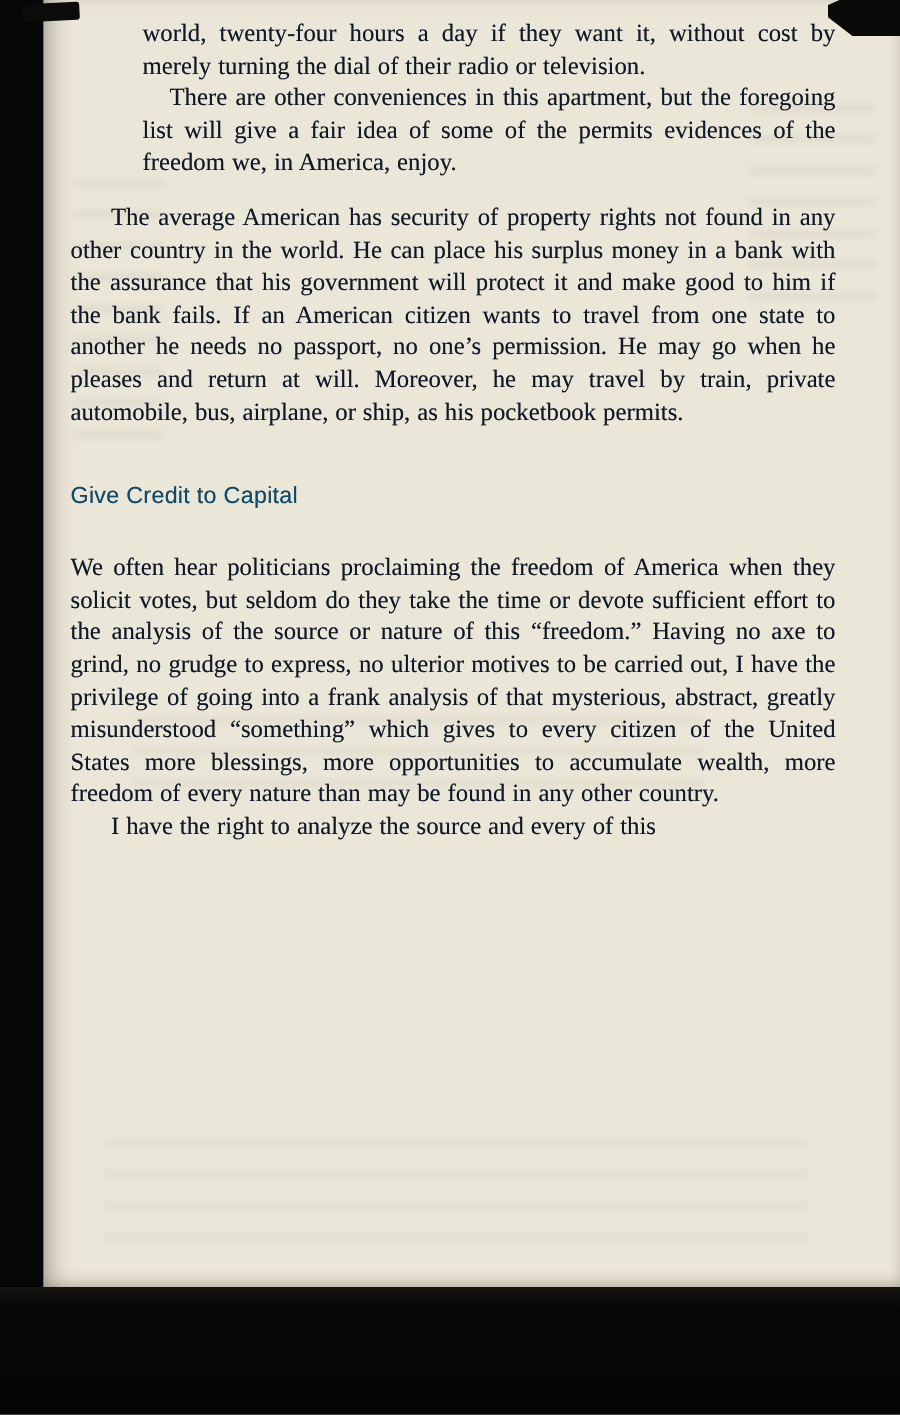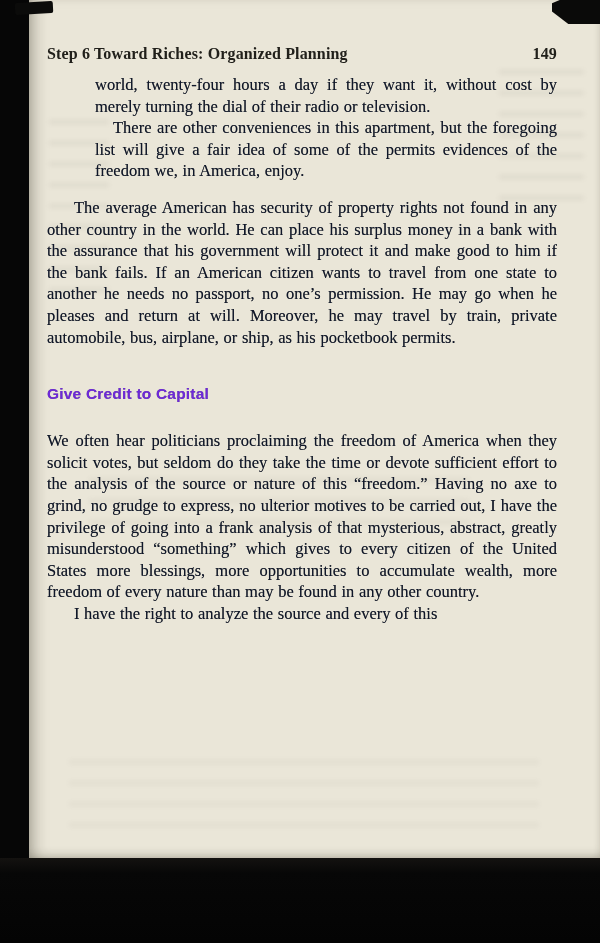--- a/index.html
+++ b/index.html
@@ -84,46 +84,42 @@
     text-shadow: 0 0 0.4px rgba(30, 27, 20, 0.55);
   }
   .indent { text-indent: 27px; }
 
   .extract { margin: 11px 0 15px 48px; }
   .extract p.body { text-align: justify; }
   .extract .indent { text-indent: 18px; }
 
   .section-heading {
     font-family: "Liberation Sans", sans-serif;
-    font-weight: bold;
+    font-weight: normal;
     font-size: 15.5px;
     letter-spacing: 0.2px;
-    color: #6d28d9;
+    color: #0c4a6e;
     margin: 37px 0 27px 0;
     text-shadow: 0 0 0.4px rgba(30, 27, 20, 0.5);
   }
 </style>
 </head>
 <body>
 
 <div class="scan-root">
 
   <div class="page">
 
     <div class="bleed bleed-1"></div>
     <div class="bleed bleed-2"></div>
     <div class="bleed bleed-3"></div>
     <div class="bleed bleed-4"></div>
 
     <div class="content">
 
-      <div class="running-header">
-        <span class="title">Step 6 Toward Riches: Organized Planning</span>
-        <span class="pagenum">149</span>
-      </div>
 
       <div class="extract">
         <p class="body">world, twenty-four hours a day if they want it, without cost by merely turning the dial of their radio or television.</p>
         <p class="body indent">There are other conveniences in this apartment, but the foregoing list will give a fair idea of some of the permits evidences of the freedom we, in America, enjoy.</p>
       </div>
 
       <p class="body indent">The average American has security of property rights not found in any other country in the world. He can place his surplus money in a bank with the assurance that his government will protect it and make good to him if the bank fails. If an American citizen wants to travel from one state to another he needs no passport, no one’s permission. He may go when he pleases and return at will. Moreover, he may travel by train, private automobile, bus, airplane, or ship, as his pocketbook permits.</p>
 
       <h2 class="section-heading">Give Credit to Capital</h2>
 

